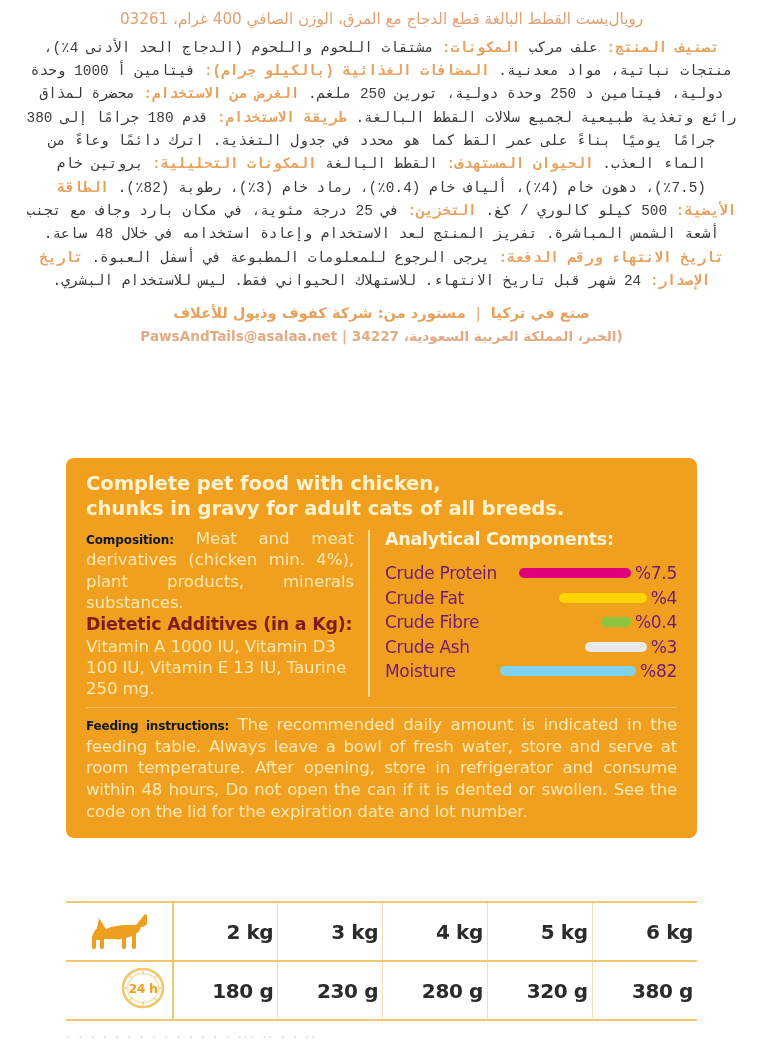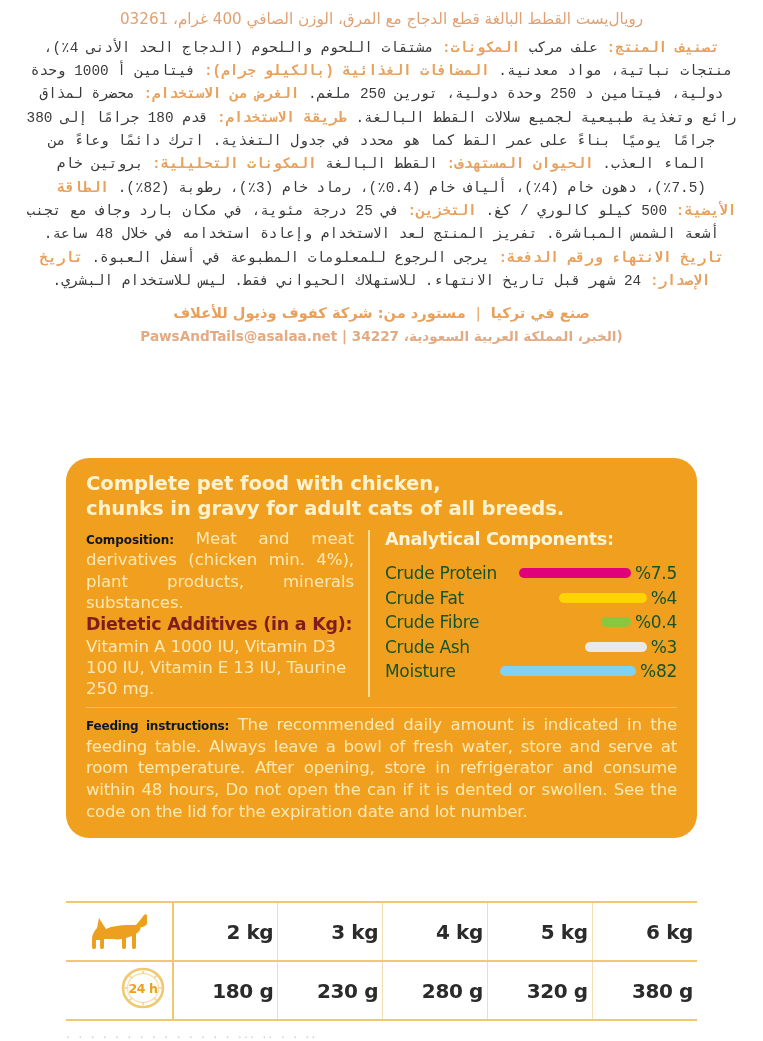--- a/index.html
+++ b/index.html
@@ -68,21 +68,21 @@
     unicode-bidi: embed;
     display: inline-block;
   }
 
   
   .panel {
     position: absolute;
     left: 66px;
     top: 458px;
     width: 631px;
-    border-radius: 23px;
+    border-radius: 8px;
     background: #f0a01e;
     box-sizing: border-box;
     padding: 14px 20px 16px 20px;
     color: #fdf0c8;
     overflow: hidden;
   }
   .panel-head {
     font-size: 19.6px;
     font-weight: bold;
     line-height: 1.26;
@@ -140,21 +140,21 @@
     color: #fdf5da;
     line-height: 1.3;
     letter-spacing: -0.3px;
     margin-bottom: 10px;
   }
   .an-row {
     display: flex;
     align-items: center;
     height: 24.5px;
     font-size: 17px;
-    color: #14532d;
+    color: #701a75;
     letter-spacing: -0.3px;
   }
   .an-name { white-space: nowrap; }
   .an-barwrap {
     flex: 1 1 auto;
     display: flex;
     justify-content: flex-end;
     align-items: center;
     padding: 0 4px 0 6px;
     min-width: 0;

